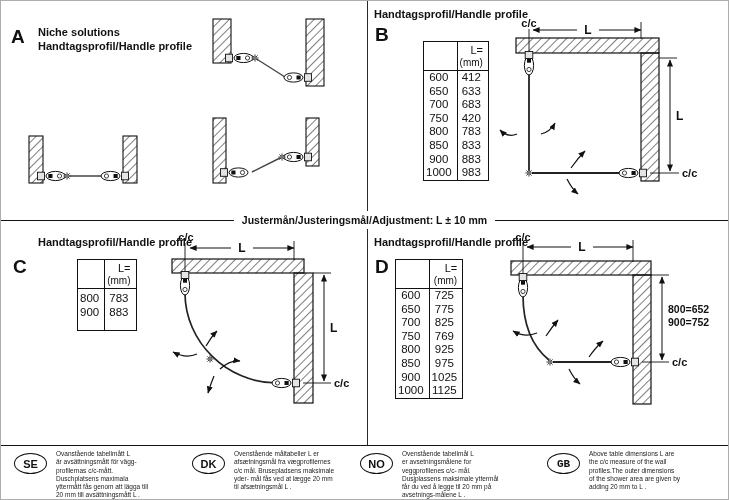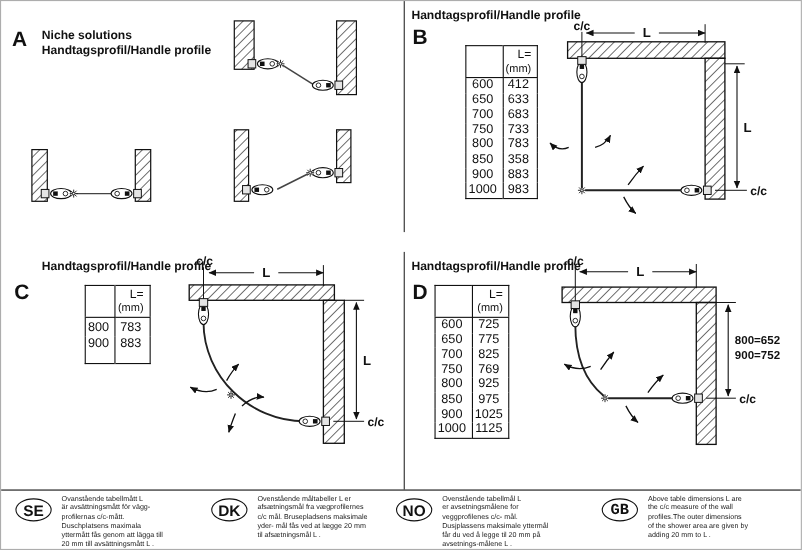--- a/index.html
+++ b/index.html
@@ -19,36 +19,41 @@
   .footer-rule{position:absolute;left:0;right:0;top:444px;border-top:1.5px solid #111;height:0;}
   
   table.dim-table{position:absolute;border-collapse:collapse;background:#fff;
     border:1.3px solid #111;font-size:11.5px;}
   table.dim-table td{padding:0 5px 0 2px;text-align:center;line-height:13.6px;white-space:nowrap;}
   table.dim-table td.c1{border-right:1.2px solid #111;}
   table.dim-table tr.hdr td{border-bottom:1.2px solid #111;text-align:right;
     font-size:11px;line-height:11.5px;padding-top:3px;padding-bottom:2px;}
   
   .lang-badge{position:absolute;width:31px;height:19px;border:1.6px solid #111;border-radius:50%;
-    display:flex;align-items:center;justify-content:center;font-size:14px;font-weight:bold;background:#fff;}
+    display:flex;align-items:center;justify-content:center;font-size:11px;font-weight:bold;background:#fff;}
   .lang-text{position:absolute;font-size:6.5px;line-height:8.3px;color:#222;width:150px;}
   
   svg.diagram{position:absolute;}
   svg text{font-family:"Liberation Sans",sans-serif;font-weight:bold;fill:#111;}
   text.lbl-cc{font-size:11px;}
   text.lbl-L{font-size:12px;}
   text.lbl-note{font-size:10.5px;}
 </style>
 </head>
 <body>
 
 <div class="page">
 
   <div class="vdiv" style="top:0;height:210px;"></div>
   <div class="vdiv" style="top:228px;height:216px;"></div>
+  <div class="adjust-band">
+    <span class="rule"></span>
+    <span class="label">Justermån/Justeringsmål/Adjustment: L ± 10 mm</span>
+    <span class="rule"></span>
+  </div>
   <div class="footer-rule"></div>
 
   <div class="abs sec-letter" style="left:10px;top:26px;">A</div>
   <div class="abs sec-title" style="left:37px;top:25px;"><span>Niche solutions</span><br><span>Handtagsprofil/Handle profile</span></div>
 
   <div class="abs sec-letter" style="left:374px;top:24px;">B</div>
   <div class="abs sec-title" style="left:373px;top:7px;">Handtagsprofil/Handle profile</div>
 
   <div class="abs sec-letter" style="left:12px;top:256px;">C</div>
   <div class="abs sec-title" style="left:37px;top:235px;">Handtagsprofil/Handle profile</div>
@@ -69,29 +74,29 @@
     <tr>
           <td class="c1">650</td>
           <td>633</td>
         </tr>
     <tr>
           <td class="c1">700</td>
           <td>683</td>
         </tr>
     <tr>
           <td class="c1">750</td>
-          <td>733</td>
+          <td>420</td>
         </tr>
     <tr>
           <td class="c1">800</td>
           <td>783</td>
         </tr>
     <tr>
           <td class="c1">850</td>
-          <td>358</td>
+          <td>833</td>
         </tr>
     <tr>
           <td class="c1">900</td>
           <td>883</td>
         </tr>
     <tr>
           <td class="c1">1000</td>
           <td>983</td>
         </tr>
   </tbody>

